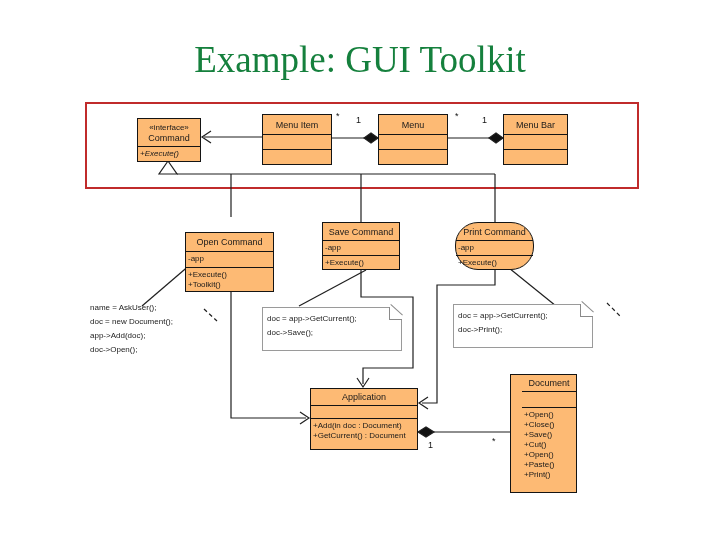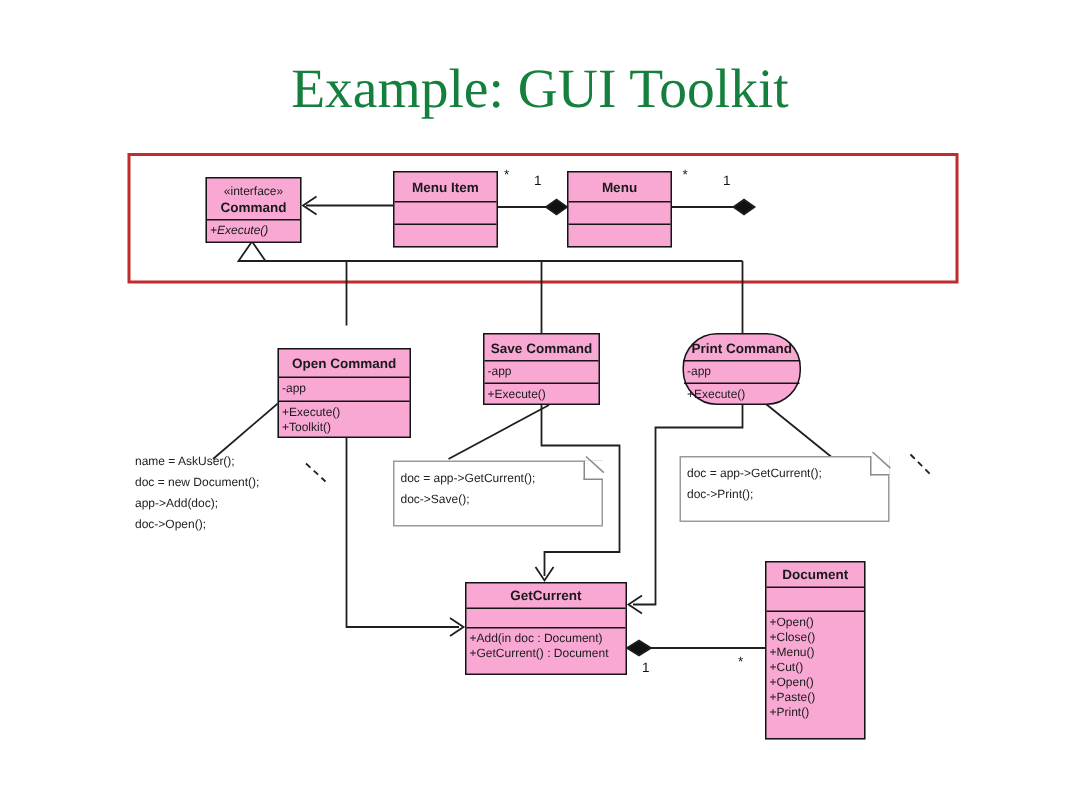--- a/index.html
+++ b/index.html
@@ -4,24 +4,24 @@
 <style>
   html,body{margin:0;padding:0;background:#fff;}
   #slide{position:relative;width:720px;height:540px;background:#ffffff;overflow:hidden;
          font-family:"Liberation Sans",sans-serif;color:#1a1a1a;}
   #slide-title{position:absolute;top:38px;left:0;width:720px;text-align:center;
                font-family:"Liberation Serif",serif;font-weight:400;font-size:37px;
                color:#15803d;margin:0;letter-spacing:0px;}
   #highlight-box{position:absolute;border:2px solid #c02b2b;background:transparent;z-index:1;}
   #edge-svg{position:absolute;left:0;top:0;z-index:2;}
   #diagram-layer{position:absolute;left:0;top:0;width:720px;height:540px;z-index:3;}
-  .uml-class{position:absolute;border:1px solid #141414;background:#f9a8d4;box-sizing:border-box;
+  .uml-class{position:absolute;border:1px solid #141414;background:#fdba74;box-sizing:border-box;
              font-size:8px;line-height:10px;}
   .uml-name{display:flex;flex-direction:column;justify-content:center;align-items:center;box-sizing:border-box;}
-  .uml-title{font-weight:bold;font-size:9px;white-space:nowrap;}
+  .uml-title{font-weight:normal;font-size:9px;white-space:nowrap;}
   .uml-stereo{font-size:8px;white-space:nowrap;}
   .uml-comp{border-top:1px solid #141414;box-sizing:border-box;padding:2px 2px 0 2px;overflow:hidden;}
   .uml-comp.it{font-style:italic;}
   .uml-line{white-space:nowrap;font-size:8px;line-height:10px;}
   .uml-note{position:absolute;box-sizing:border-box;font-size:8px;line-height:14px;
             color:#222;padding:4px 4px 0 4px;white-space:nowrap;}
   .uml-note.boxed{border:1px solid #9a9a9a;background:#fff;}
   .note-fold{position:absolute;top:-1px;right:-1px;width:13px;height:13px;background:#fff;
              border-left:1px solid #8a8a8a;border-bottom:1px solid #8a8a8a;box-sizing:border-box;}
   .note-fold::after{content:"";position:absolute;left:1px;top:-3px;width:16px;height:1px;
@@ -77,20 +77,27 @@
         <div class="uml-comp" style="height: 15px;"></div>
         <div class="uml-comp" style="height: 15px;"></div>
       </div>
       <div class="uml-class" style="left: 378px; top: 114px; width: 70px; text-align: right;">
         <div class="uml-name" style="height: 19px;">
           <div class="uml-title">Menu</div>
         </div>
         <div class="uml-comp" style="height: 15px;"></div>
         <div class="uml-comp" style="height: 15px;"></div>
       </div>
+      <div class="uml-class" style="left: 503px; top: 114px; width: 65px;">
+        <div class="uml-name" style="height: 19px;">
+          <div class="uml-title">Menu Bar</div>
+        </div>
+        <div class="uml-comp" style="height: 15px;"></div>
+        <div class="uml-comp" style="height: 15px;"></div>
+      </div>
       <div class="uml-class" style="left: 185px; top: 232px; width: 89px;">
         <div class="uml-name" style="height: 18px;">
           <div class="uml-title">Open Command</div>
         </div>
         <div class="uml-comp" style="height: 16px;">
           <div class="uml-line">-app</div>
         </div>
         <div class="uml-comp" style="height: 24px;">
           <div class="uml-line">+Execute()</div>
           <div class="uml-line">+Toolkit()</div>
@@ -113,37 +120,37 @@
         </div>
         <div class="uml-comp" style="height: 15px;">
           <div class="uml-line">-app</div>
         </div>
         <div class="uml-comp" style="height: 14px;">
           <div class="uml-line">+Execute()</div>
         </div>
       </div>
       <div class="uml-class" style="left: 310px; top: 388px; width: 108px;">
         <div class="uml-name" style="height: 16px;">
-          <div class="uml-title">GetCurrent</div>
+          <div class="uml-title">Application</div>
         </div>
         <div class="uml-comp" style="height: 13px;"></div>
         <div class="uml-comp" style="height: 31px;">
           <div class="uml-line">+Add(in doc : Document)</div>
           <div class="uml-line">+GetCurrent() : Document</div>
         </div>
       </div>
-      <div class="uml-class" style="left: 510px; top: 374px; width: 67px;">
+      <div class="uml-class" style="left: 510px; top: 374px; width: 67px; padding-left: 11px;">
         <div class="uml-name" style="height: 16px;">
           <div class="uml-title">Document</div>
         </div>
         <div class="uml-comp" style="height: 16px;"></div>
         <div class="uml-comp" style="height: 85px;">
           <div class="uml-line">+Open()</div>
           <div class="uml-line">+Close()</div>
-          <div class="uml-line">+Menu()</div>
+          <div class="uml-line">+Save()</div>
           <div class="uml-line">+Cut()</div>
           <div class="uml-line">+Open()</div>
           <div class="uml-line">+Paste()</div>
           <div class="uml-line">+Print()</div>
         </div>
       </div>
       <div class="uml-note" style="left: 86px; top: 297px; width: 118px; height: 62px;">
         <div>name = AskUser();</div>
         <div>doc = new Document();</div>
         <div>app-&gt;Add(doc);</div>

